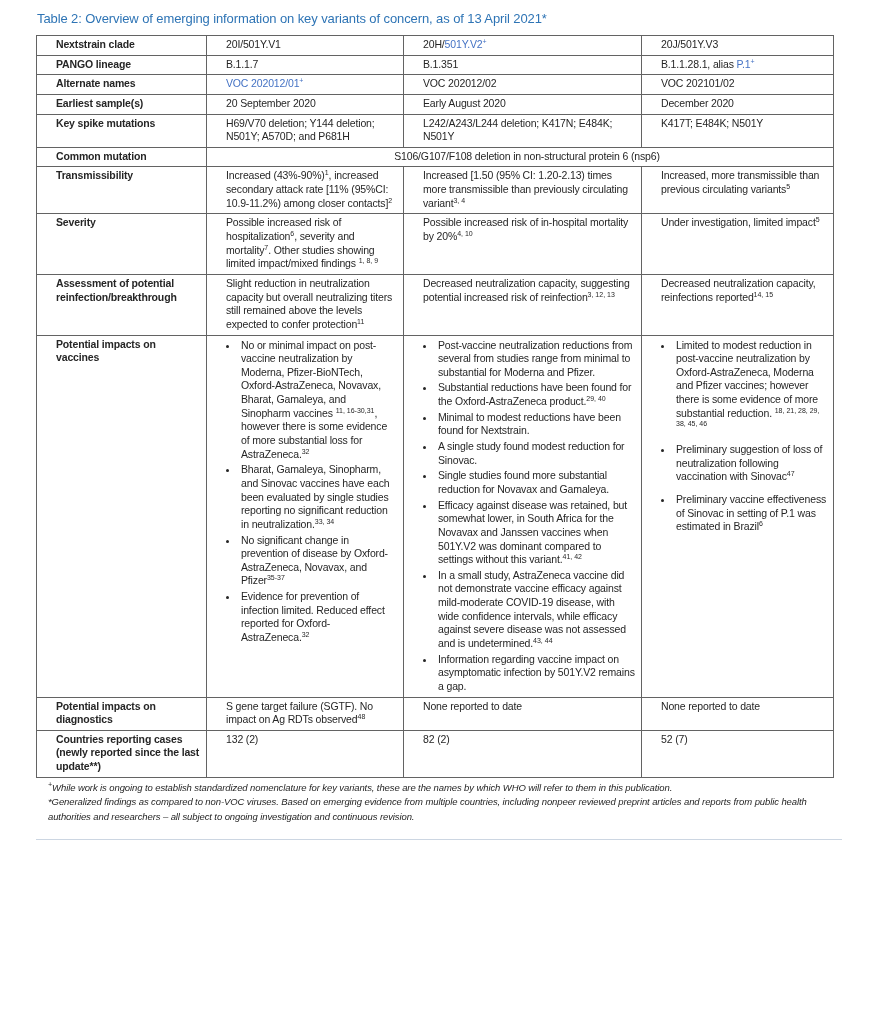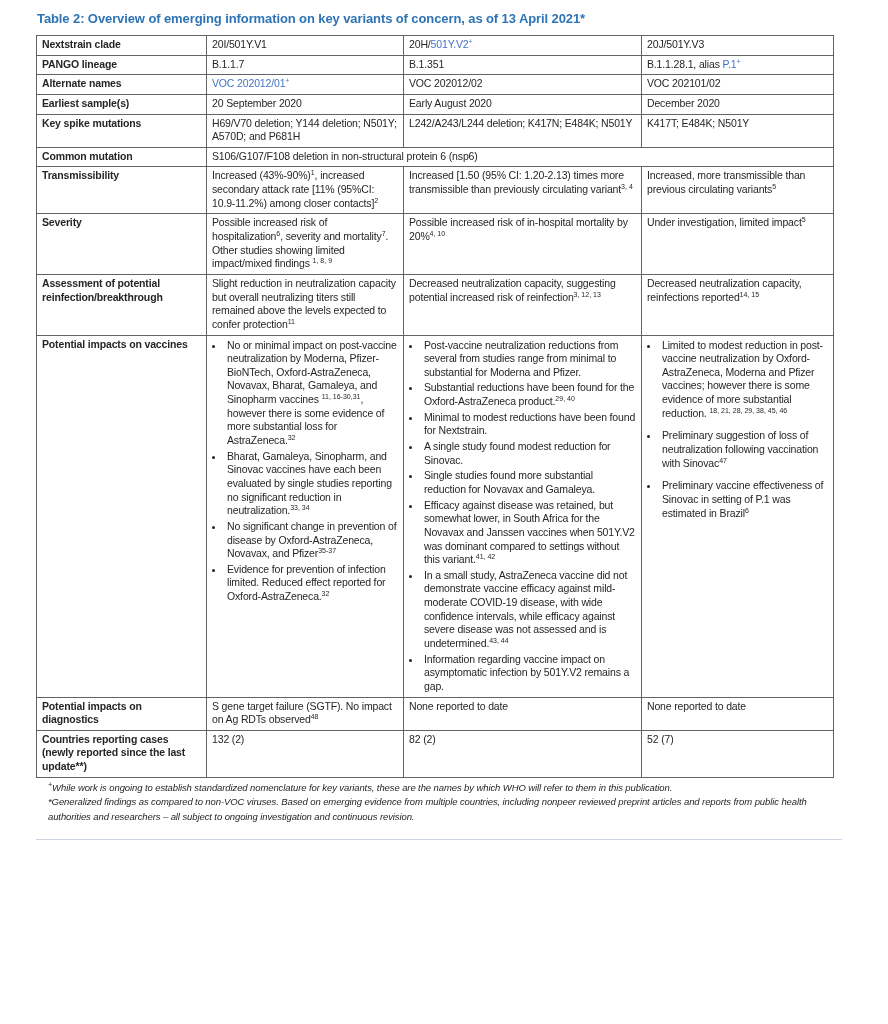--- a/index.html
+++ b/index.html
@@ -4,33 +4,33 @@
 <style>
   html,body{margin:0;padding:0;background:#ffffff;}
   body{
     width:888px;height:1024px;overflow:hidden;
     font-family:"Liberation Sans", sans-serif;
     color:#262626;
     -webkit-font-smoothing:antialiased;
   }
   .page{padding:7px 46px 0 36px;}
   .title{
-    color:#2E74B5;font-weight:bold;font-size:13px;
+    color:#2E74B5;font-weight:normal;font-size:13px;
     letter-spacing:-0.1px;margin:4px 0 9px 1px;
   }
   table.vtab{border-collapse:collapse;table-layout:fixed;width:797px;}
   td{
     border:1px solid #636363;vertical-align:top;
-    padding:2px 5px 3px 5px;font-size:10.5px;line-height:1.3;
+    padding:2px 5px 3px 19px;font-size:10.5px;line-height:1.3;
     letter-spacing:-0.15px;word-wrap:break-word;
   }
   td.lbl{font-weight:bold;}
   sup{font-size:7px;line-height:0;vertical-align:super;letter-spacing:0;}
   .blue{color:#4472C4;}
-  td.center{text-align:left;}
+  td.center{text-align:center;}
   ul.blist{margin:1px 0 0 0;padding-left:13px;}
   ul.blist li{margin:0 0 2px 0;padding-left:2px;}
   ul.blist.gap li{margin-bottom:9px;}
   ul.blist li:last-child{margin-bottom:0;}
   .footnotes{
     font-size:9.5px;font-style:italic;line-height:1.55;
     margin:3px 0 0 12px;color:#262626;letter-spacing:-0.1px;
   }
   .page-edge{border-top:1px solid #ccd6e2;margin-top:14px;height:0;}
 </style>

